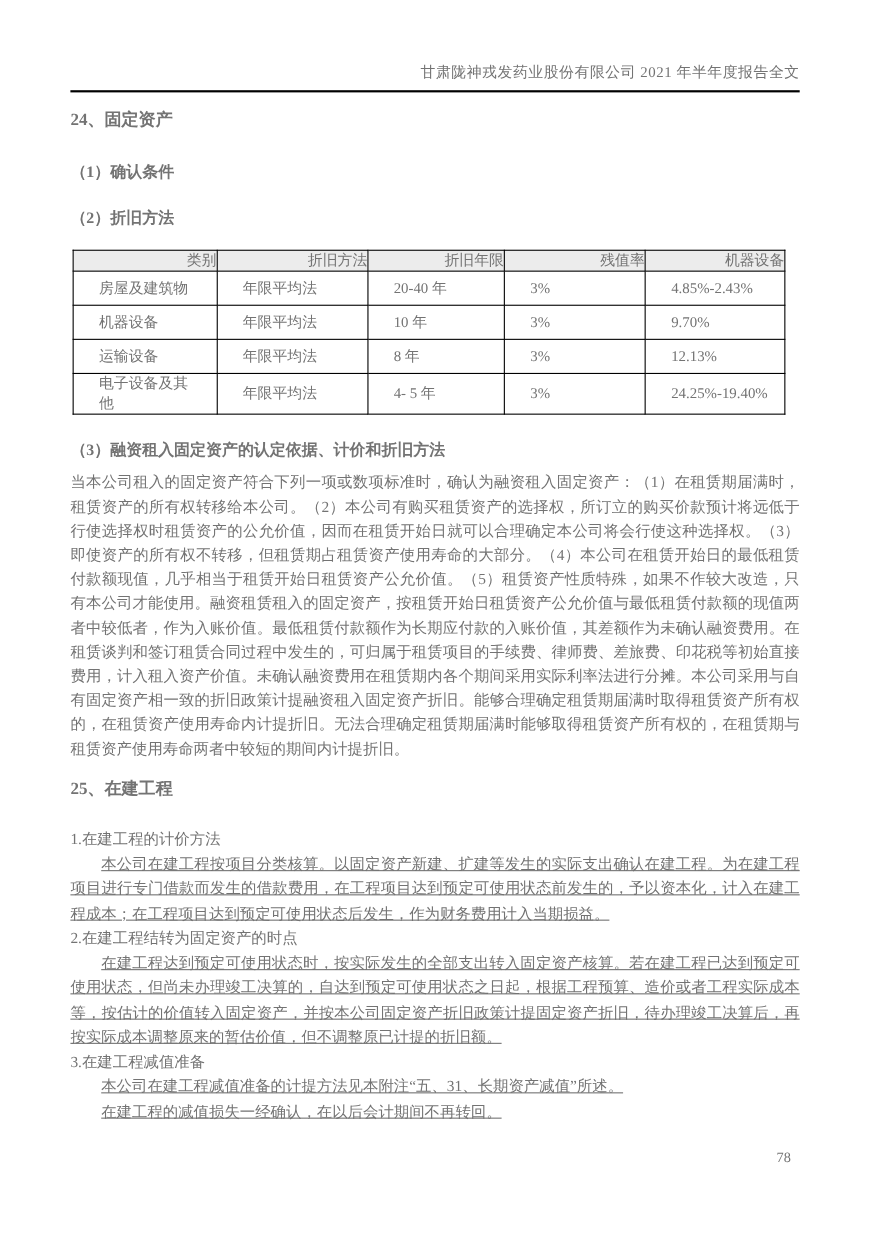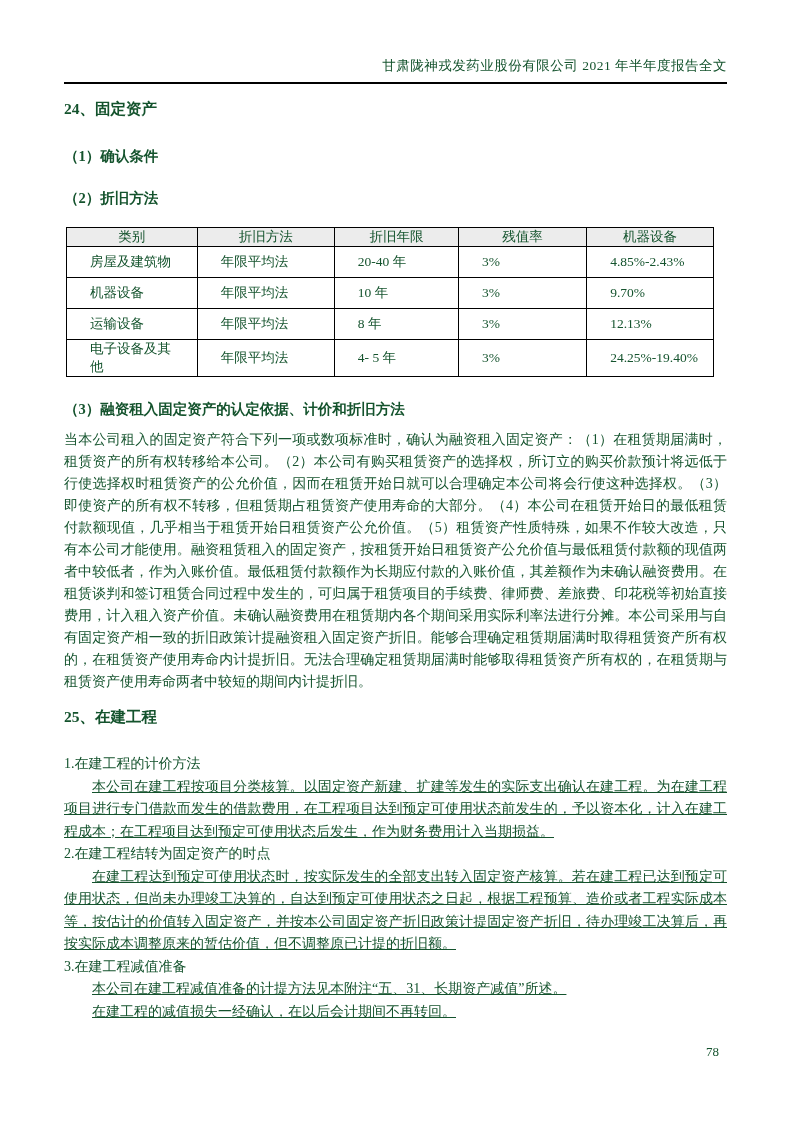--- a/index.html
+++ b/index.html
@@ -3,21 +3,21 @@
 <meta charset="utf-8">
 <style>
   * { margin: 0; padding: 0; box-sizing: border-box; }
   html, body { background: #e8e8e8; }
   .page {
     position: relative;
     width: 793px;
     height: 1122px;
     margin: 0 auto;
     background: #ffffff;
-    color: #14532d;
+    color: #737373;
     font-family: "Liberation Serif", "DejaVu Serif", serif;
     padding: 0 66px 0 64px;
     overflow: hidden;
   }
   .doc-header {
     padding-top: 57px;
     padding-bottom: 7px;
     border-bottom: 2px solid #000;
     text-align: right;
     font-size: 13.5px;
@@ -47,21 +47,21 @@
     table-layout: fixed;
     font-size: 13.5px;
   }
   .dep-table th, .dep-table td {
     border: 1px solid #000;
     overflow: hidden;
   }
   .dep-table th {
     background: var(--header-bg, #ececec);
     font-weight: normal;
-    text-align: center;
+    text-align: right;
     height: 18px;
   }
   .dep-table td {
     height: 31px;
     padding: 0 23px;
     text-align: left;
     vertical-align: middle;
   }
   .sub-title.tight { margin-top: 23px; }
   .body-text.tight { margin-top: 10px; }

